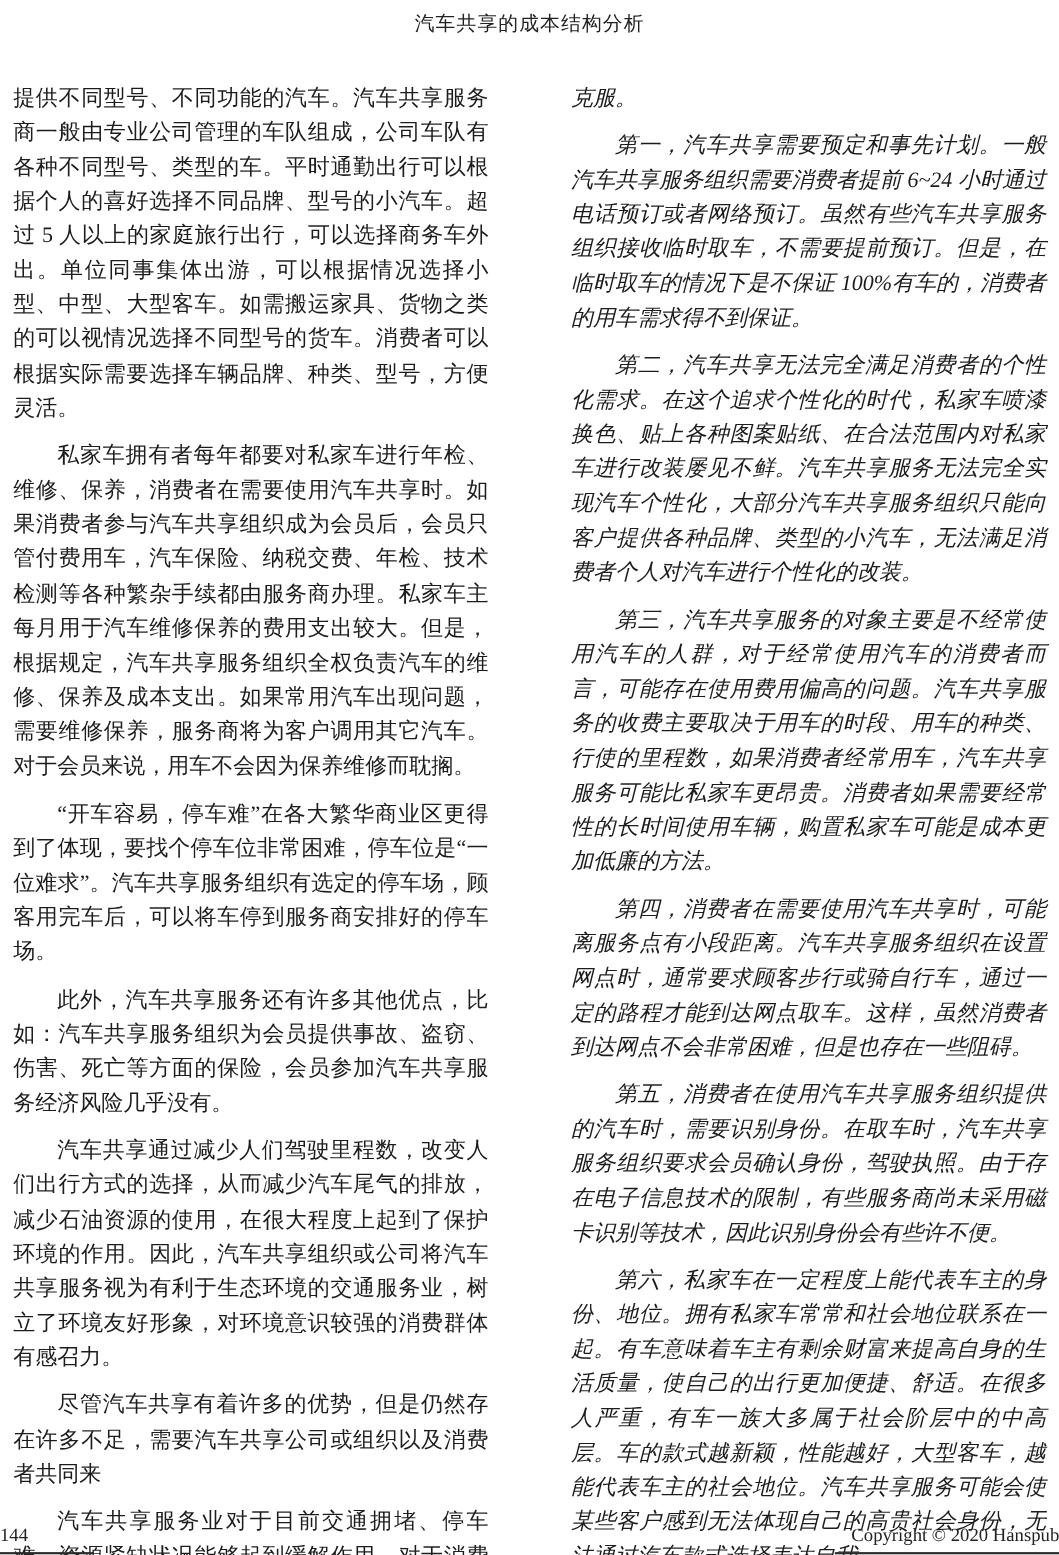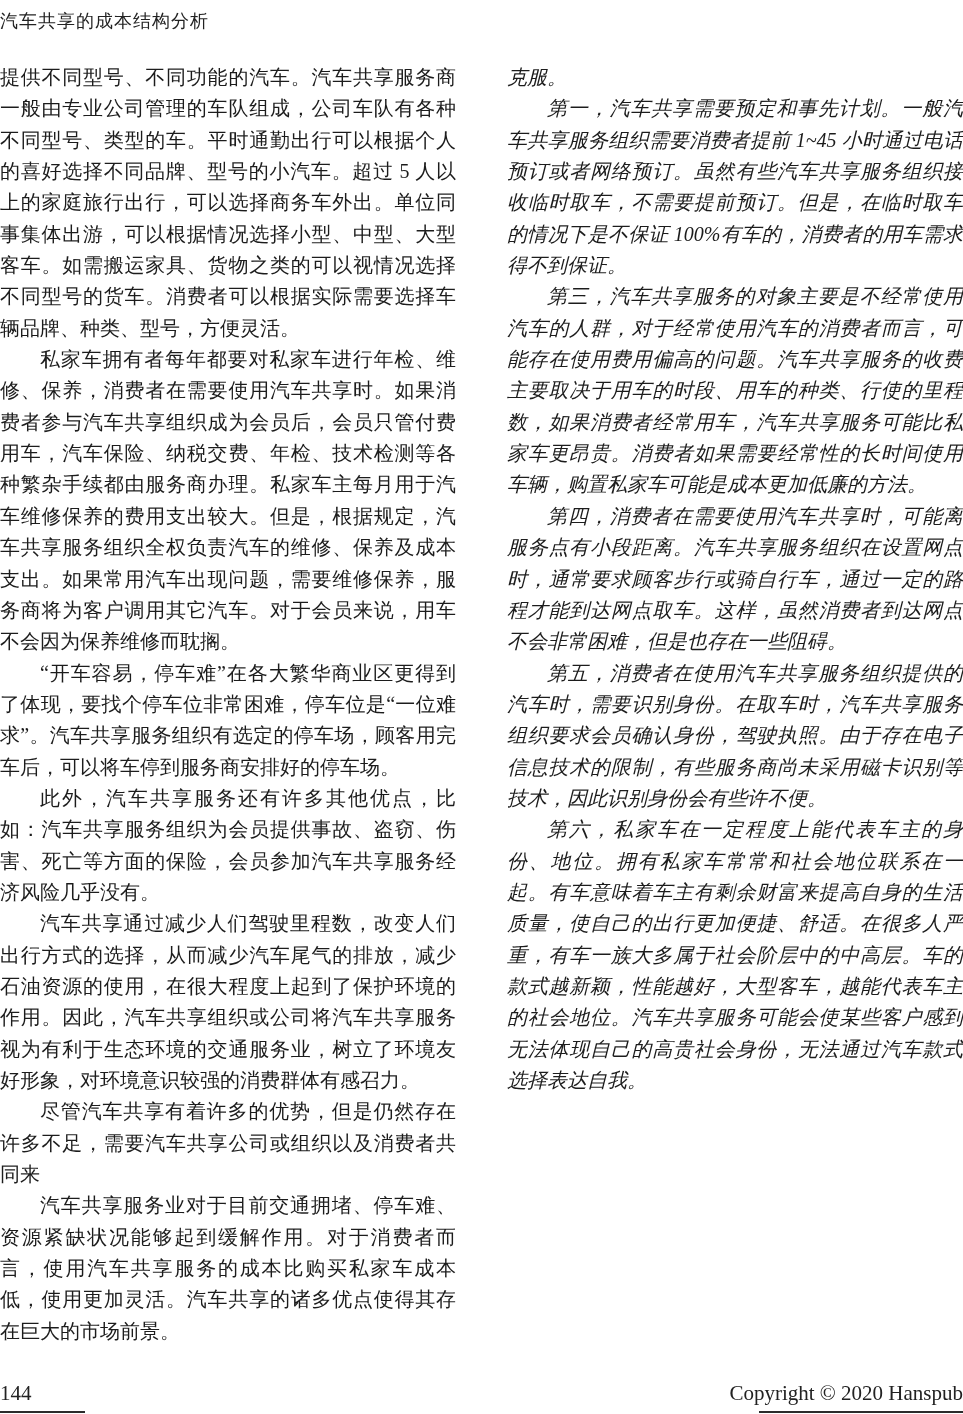--- a/index.html
+++ b/index.html
@@ -11,46 +11,47 @@
     font-family: "Liberation Serif", "DejaVu Serif", serif;
     overflow: hidden;
   }
   .page {
     position: relative;
     width: 963px; height: 1414px;
     background: #ffffff;
   }
   .title {
     padding-top: 9px;
+    text-align: center;
     font-size: 18px;
     letter-spacing: 1px;
     color: #222;
   }
   .columns {
     display: flex;
     margin-top: 29px;
   }
   .col {
     width: 456px;
     font-size: 20px;
     line-height: 31.35px;
     text-align: justify;
     text-justify: inter-ideograph;
     color: #1c1c1c;
   }
   .col + .col { margin-left: 51px; font-style: italic; }
-  .para { margin: 0; padding: 0; }
+  .para { margin: 12px; padding: 0; }
   .para.indent { text-indent: 2em; }
   .footer {
     position: absolute;
     left: 0; right: 0; bottom: 8px;
     display: flex;
     justify-content: space-between;
     align-items: baseline;
-    font-size: 21px;
+    font-size: 17px;
     color: #222;
   }
   .rule {
     position: absolute;
     bottom: 1px;
     height: 2px;
     background: #2b2b2b;
   }
   .rule-left { left: 0; width: 85px; }
   .rule-right { right: 0; width: 204px; }
@@ -67,21 +68,22 @@
         <p class="para">提供不同型号、不同功能的汽车。汽车共享服务商一般由专业公司管理的车队组成，公司车队有各种不同型号、类型的车。平时通勤出行可以根据个人的喜好选择不同品牌、型号的小汽车。超过 5 人以上的家庭旅行出行，可以选择商务车外出。单位同事集体出游，可以根据情况选择小型、中型、大型客车。如需搬运家具、货物之类的可以视情况选择不同型号的货车。消费者可以根据实际需要选择车辆品牌、种类、型号，方便灵活。</p>
         <p class="para indent">私家车拥有者每年都要对私家车进行年检、维修、保养，消费者在需要使用汽车共享时。如果消费者参与汽车共享组织成为会员后，会员只管付费用车，汽车保险、纳税交费、年检、技术检测等各种繁杂手续都由服务商办理。私家车主每月用于汽车维修保养的费用支出较大。但是，根据规定，汽车共享服务组织全权负责汽车的维修、保养及成本支出。如果常用汽车出现问题，需要维修保养，服务商将为客户调用其它汽车。对于会员来说，用车不会因为保养维修而耽搁。</p>
         <p class="para indent">“开车容易，停车难”在各大繁华商业区更得到了体现，要找个停车位非常困难，停车位是“一位难求”。汽车共享服务组织有选定的停车场，顾客用完车后，可以将车停到服务商安排好的停车场。</p>
         <p class="para indent">此外，汽车共享服务还有许多其他优点，比如：汽车共享服务组织为会员提供事故、盗窃、伤害、死亡等方面的保险，会员参加汽车共享服务经济风险几乎没有。</p>
         <p class="para indent">汽车共享通过减少人们驾驶里程数，改变人们出行方式的选择，从而减少汽车尾气的排放，减少石油资源的使用，在很大程度上起到了保护环境的作用。因此，汽车共享组织或公司将汽车共享服务视为有利于生态环境的交通服务业，树立了环境友好形象，对环境意识较强的消费群体有感召力。</p>
         <p class="para indent">尽管汽车共享有着许多的优势，但是仍然存在许多不足，需要汽车共享公司或组织以及消费者共同来</p>
         <p class="para indent">汽车共享服务业对于目前交通拥堵、停车难、资源紧缺状况能够起到缓解作用。对于消费者而言，使用汽车共享服务的成本比购买私家车成本低，使用更加灵活。汽车共享的诸多优点使得其存在巨大的市场前景。</p>
       </div>
     <div class="col" id="col-right">
         <p class="para">克服。</p>
-        <p class="para indent">第一，汽车共享需要预定和事先计划。一般汽车共享服务组织需要消费者提前 1~45 小时通过电话预订或者网络预订。虽然有些汽车共享服务组织接收临时取车，不需要提前预订。但是，在临时取车的情况下是不保证 100%有车的，消费者的用车需求得不到保证。</p>
+        <p class="para indent">第一，汽车共享需要预定和事先计划。一般汽车共享服务组织需要消费者提前 6~24 小时通过电话预订或者网络预订。虽然有些汽车共享服务组织接收临时取车，不需要提前预订。但是，在临时取车的情况下是不保证 100%有车的，消费者的用车需求得不到保证。</p>
+        <p class="para indent">第二，汽车共享无法完全满足消费者的个性化需求。在这个追求个性化的时代，私家车喷漆换色、贴上各种图案贴纸、在合法范围内对私家车进行改装屡见不鲜。汽车共享服务无法完全实现汽车个性化，大部分汽车共享服务组织只能向客户提供各种品牌、类型的小汽车，无法满足消费者个人对汽车进行个性化的改装。</p>
         <p class="para indent">第三，汽车共享服务的对象主要是不经常使用汽车的人群，对于经常使用汽车的消费者而言，可能存在使用费用偏高的问题。汽车共享服务的收费主要取决于用车的时段、用车的种类、行使的里程数，如果消费者经常用车，汽车共享服务可能比私家车更昂贵。消费者如果需要经常性的长时间使用车辆，购置私家车可能是成本更加低廉的方法。</p>
         <p class="para indent">第四，消费者在需要使用汽车共享时，可能离服务点有小段距离。汽车共享服务组织在设置网点时，通常要求顾客步行或骑自行车，通过一定的路程才能到达网点取车。这样，虽然消费者到达网点不会非常困难，但是也存在一些阻碍。</p>
         <p class="para indent">第五，消费者在使用汽车共享服务组织提供的汽车时，需要识别身份。在取车时，汽车共享服务组织要求会员确认身份，驾驶执照。由于存在电子信息技术的限制，有些服务商尚未采用磁卡识别等技术，因此识别身份会有些许不便。</p>
         <p class="para indent">第六，私家车在一定程度上能代表车主的身份、地位。拥有私家车常常和社会地位联系在一起。有车意味着车主有剩余财富来提高自身的生活质量，使自己的出行更加便捷、舒适。在很多人严重，有车一族大多属于社会阶层中的中高层。车的款式越新颖，性能越好，大型客车，越能代表车主的社会地位。汽车共享服务可能会使某些客户感到无法体现自己的高贵社会身份，无法通过汽车款式选择表达自我。</p>
       </div>
   </div>
 
   <div class="footer">
     <span>144</span>
     <span>Copyright © 2020 Hanspub</span>

